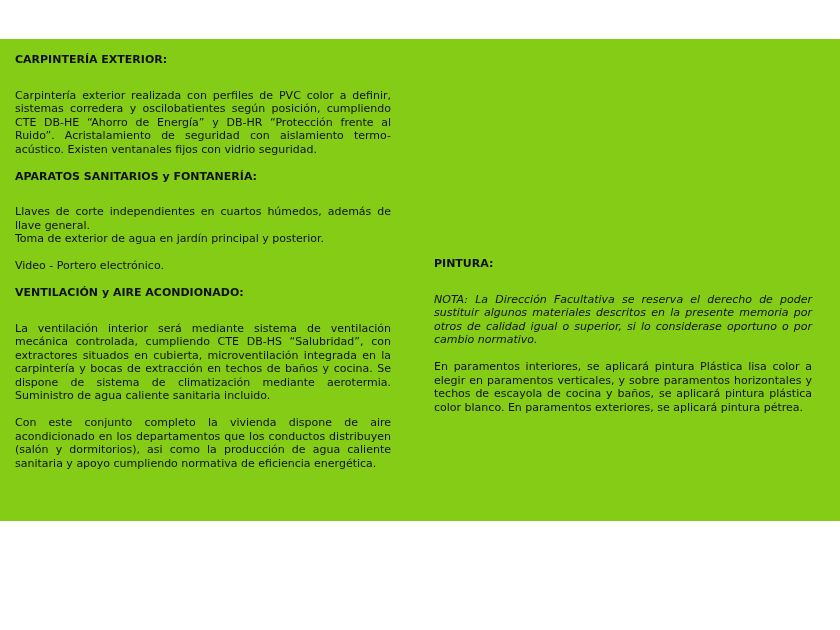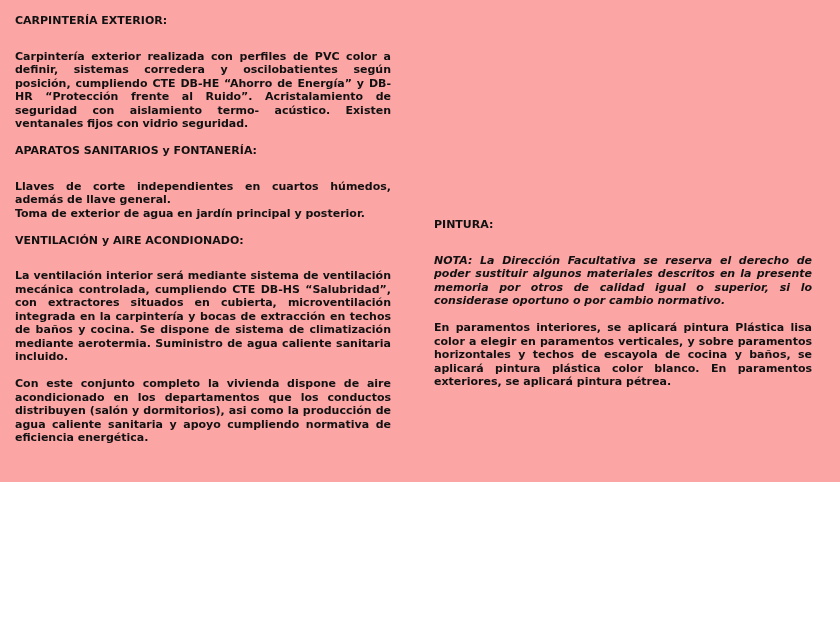--- a/index.html
+++ b/index.html
@@ -11,21 +11,22 @@
     width: 840px;
     height: 630px;
     font-family: "DejaVu Sans", "Liberation Sans", sans-serif;
     color: #111111;
     overflow: hidden;
   }
   .page {
     position: relative;
     width: 840px;
     height: 482px;
-    background: #fca5a5;
+    background: #84cc16;
+    margin-top: 39px;
   }
   .col {
     position: absolute;
     font-size: 11px;
     line-height: 13.5px;
   }
   .col-left  { left: 15px;  top: 10px;  width: 376px; }
   .col-right { left: 434px; top: 214px; width: 378px; }
 
   .doc-heading {
@@ -34,41 +35,41 @@
     margin: 4px 0 22px 0;
     text-align: left;
     white-space: nowrap;
   }
   .doc-heading.first { margin-top: 4px; }
 
   .doc-para {
     margin: 0 0 13.5px 0;
     text-align: justify;
     white-space: pre-line;
-    font-weight: bold;
   }
   .doc-para.note {
     font-style: italic;
     margin-top: 9px;
   }
 </style>
 </head>
 <body>
 
 <div class="page">
 
   <div class="col col-left">
 
     <h2 class="doc-heading first">CARPINTERÍA EXTERIOR:</h2>
     <p class="doc-para">Carpintería exterior realizada con perfiles de PVC color a definir, sistemas corredera y oscilobatientes según posición, cumpliendo CTE DB-HE “Ahorro de Energía” y DB-HR “Protección frente al Ruido”. Acristalamiento de seguridad con aislamiento termo- acústico. Existen ventanales fijos con vidrio seguridad.</p>
 
     <h2 class="doc-heading">APARATOS SANITARIOS y FONTANERÍA:</h2>
     <p class="doc-para">Llaves de corte independientes en cuartos húmedos, además de llave general.
 Toma de exterior de agua en jardín principal y posterior.</p>
 
+    <p class="doc-para">Video - Portero electrónico.</p>
 
     <h2 class="doc-heading">VENTILACIÓN y AIRE ACONDIONADO:</h2>
     <p class="doc-para">La ventilación interior será mediante sistema de ventilación mecánica controlada, cumpliendo CTE DB-HS “Salubridad”, con extractores situados en cubierta, microventilación integrada en la carpintería y bocas de extracción en techos de baños y cocina. Se dispone de sistema de climatización mediante aerotermia. Suministro de agua caliente sanitaria incluido.</p>
     <p class="doc-para">Con este conjunto completo la vivienda dispone de aire acondicionado en los departamentos que los conductos distribuyen (salón y dormitorios), asi como la producción de agua caliente sanitaria y apoyo cumpliendo normativa de eficiencia energética.</p>
 
   </div>
 
   <div class="col col-right">
 
     <h2 class="doc-heading first">PINTURA:</h2>

